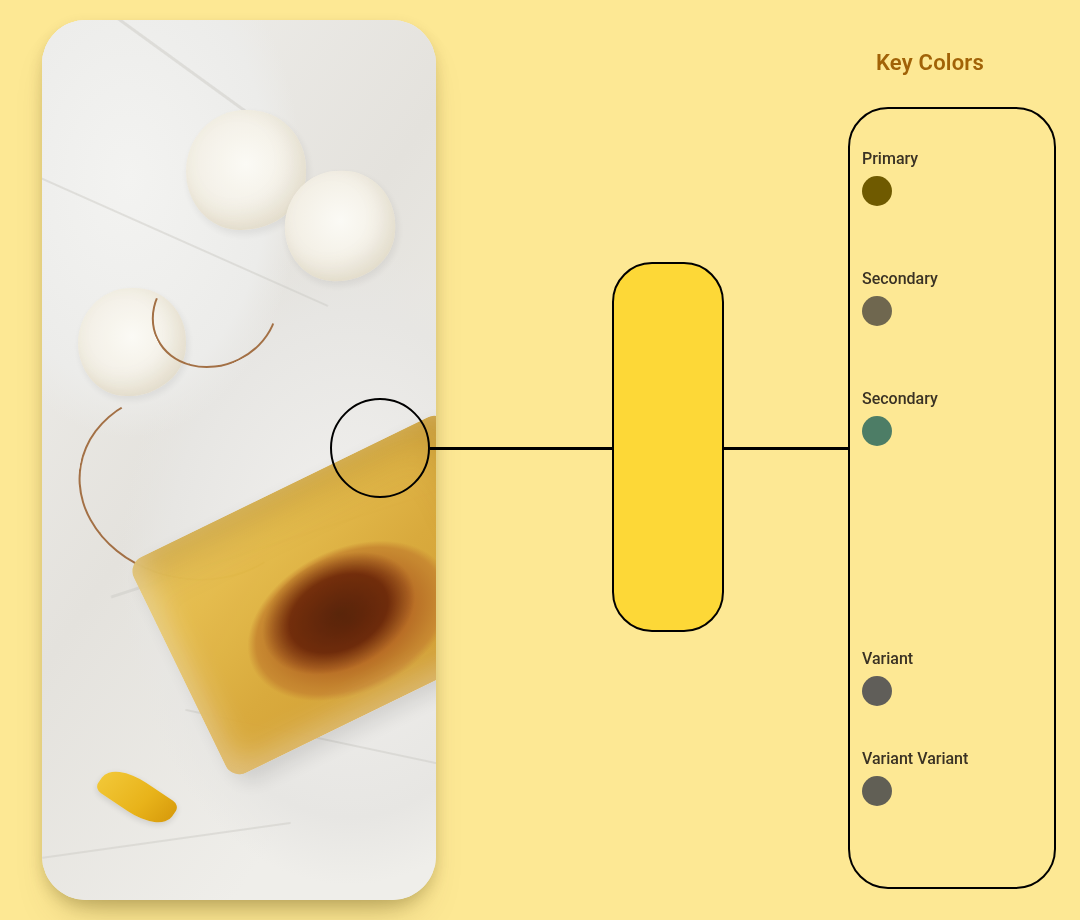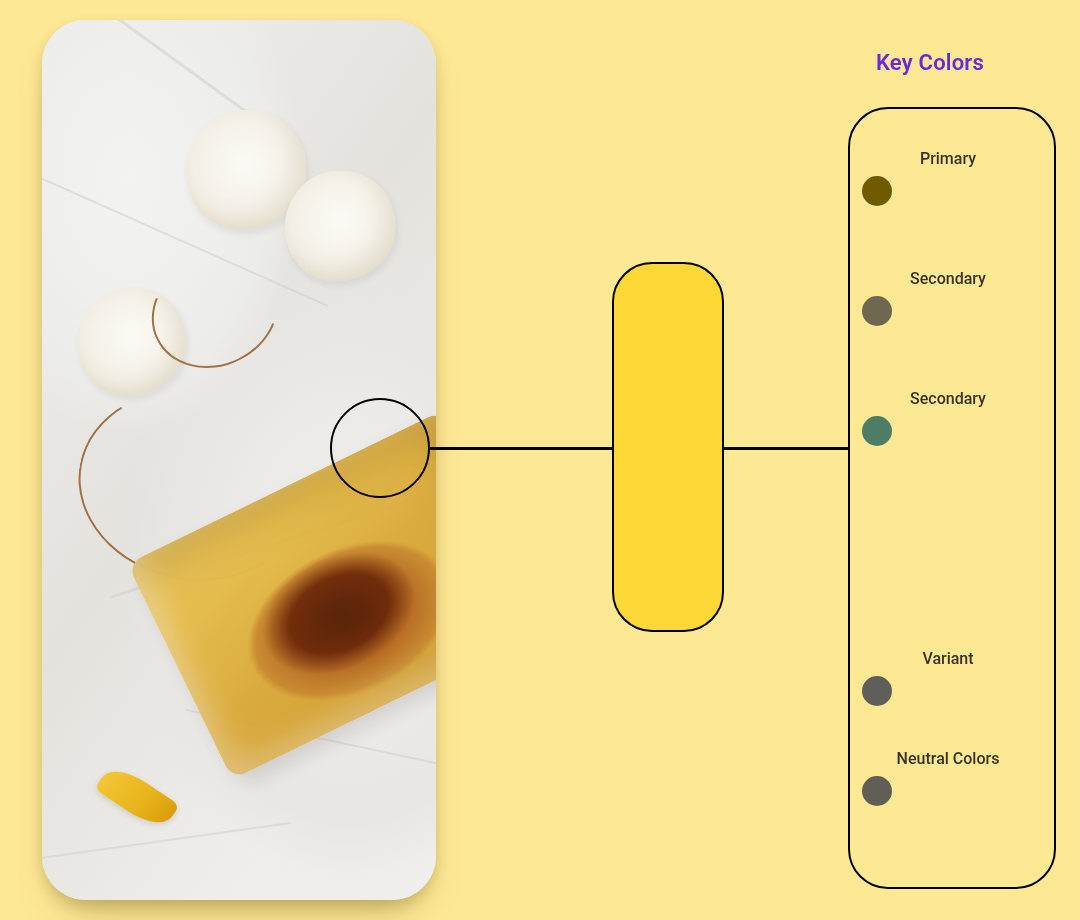--- a/index.html
+++ b/index.html
@@ -101,35 +101,35 @@
       width: 112px;
       height: 370px;
       border: 2.5px solid #000;
       border-radius: 40px;
       background: #fdd837; 
     }
 
     
     .panel-title {
       position: absolute;
-      color: #6d28d9;
+      color: #a16207;
       font-size: 22px;
       font-weight: 600;
       letter-spacing: .2px;
     }
     .panel {
       position: absolute;
       width: 208px;
       height: 782px;
       border: 2.5px solid #000;
       border-radius: 40px;
       background: transparent;
       padding: 26px 22px 30px 22px;
     }
-    .entry { position: absolute; left: 12px; right: 20px; text-align: center; }
+    .entry { position: absolute; left: 12px; right: 20px; }
     .entry .label { font-size: 16px; color: #3a3224; font-weight: 500; }
     .swatch {
       width: 30px; height: 30px;
       border-radius: 50%;
       margin-top: 8px;
     }
   </style>
 </head>
 <body style="background: rgb(253, 232, 148);">
 
@@ -178,19 +178,19 @@
       <div class="label">Secondary</div>
       <div class="swatch" style="background: rgb(77, 125, 102);"></div>
     </div>
 
     <div class="entry" style="top:540px">
       <div class="label">Variant</div>
       <div class="swatch" style="background: rgb(96, 94, 89);"></div>
     </div>
 
     <div class="entry" style="top:640px">
-      <div class="label">Neutral Colors</div>
+      <div class="label">Variant Variant</div>
       <div class="swatch" style="background: rgb(97, 95, 85);"></div>
     </div>
 
   </div>
 
 </div>
 
 </body></html>

